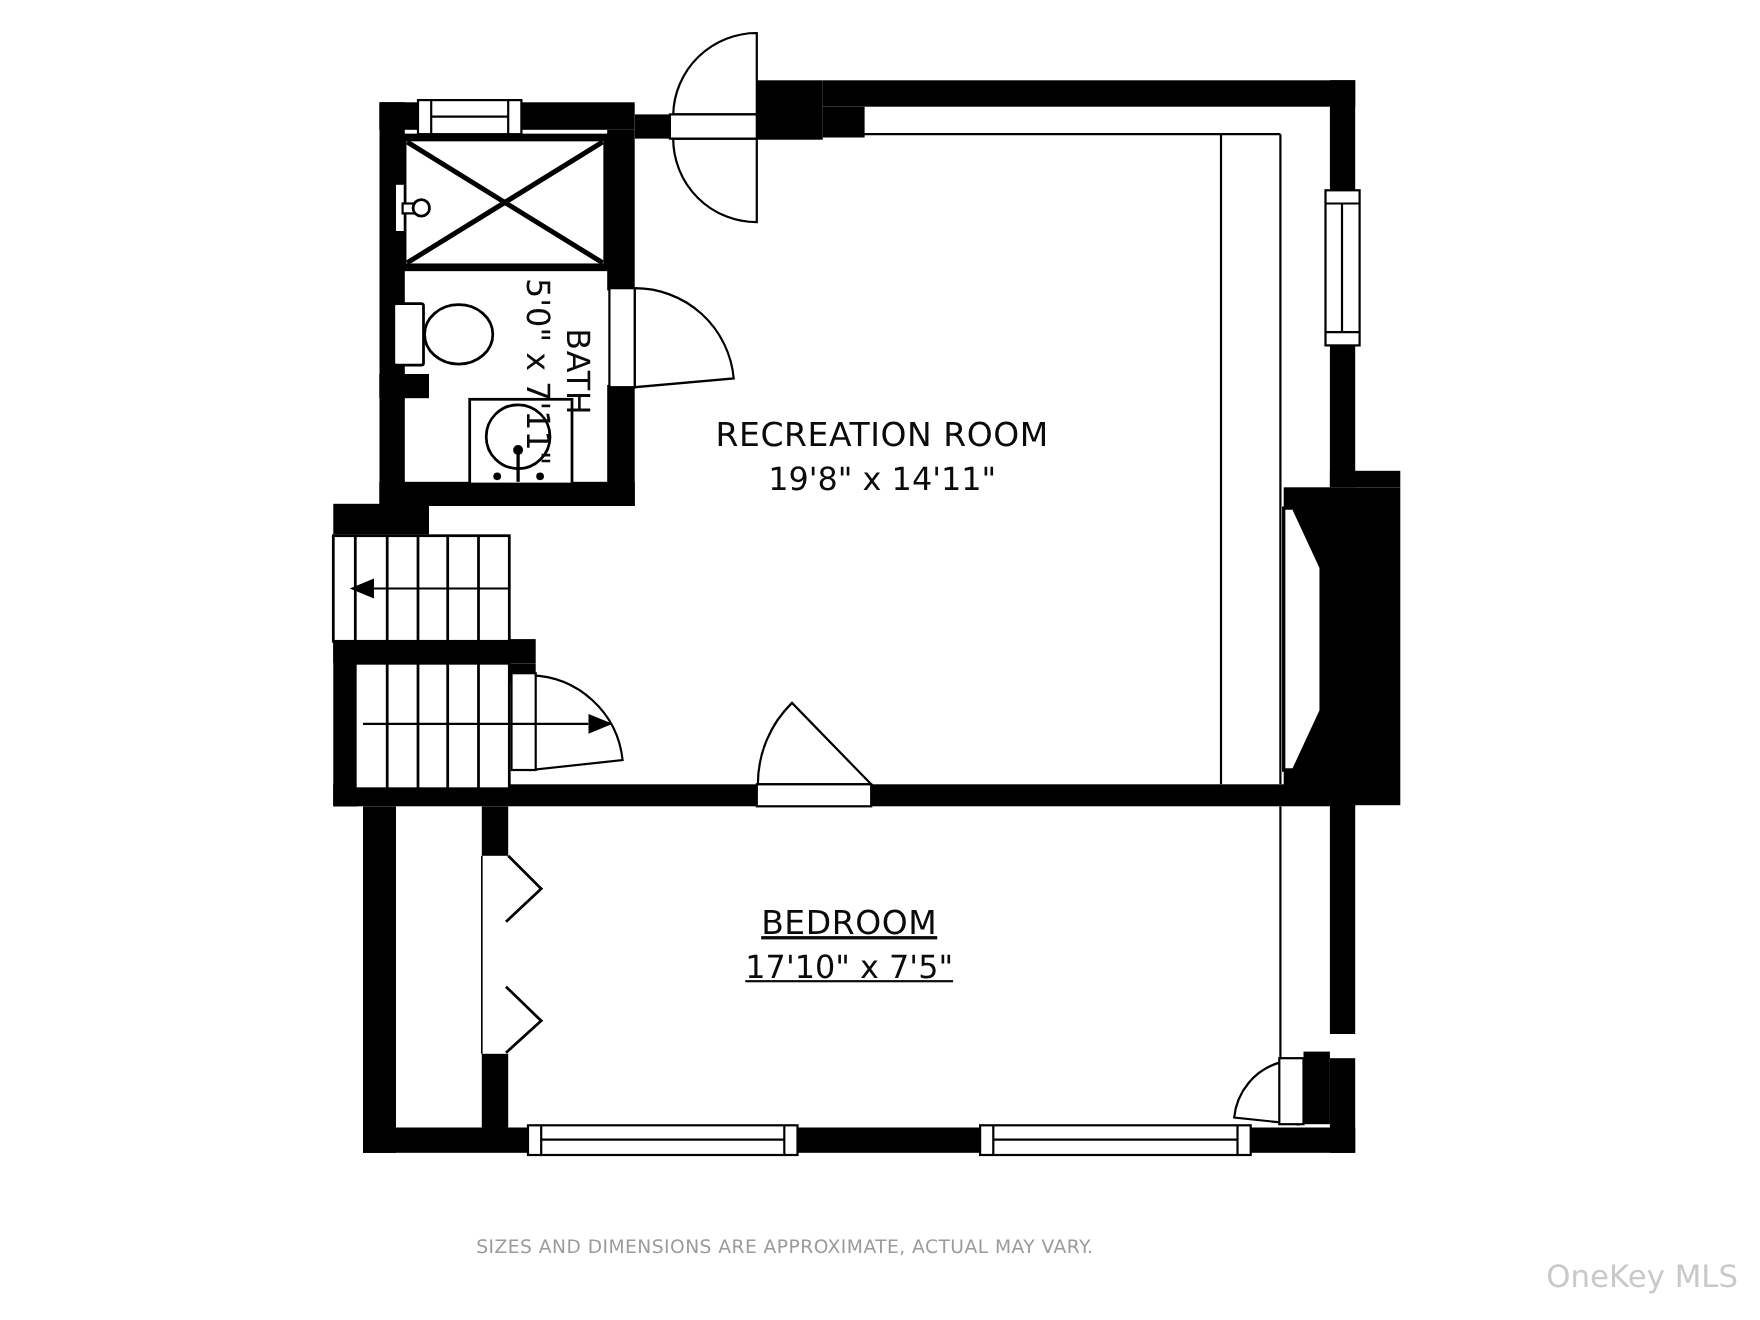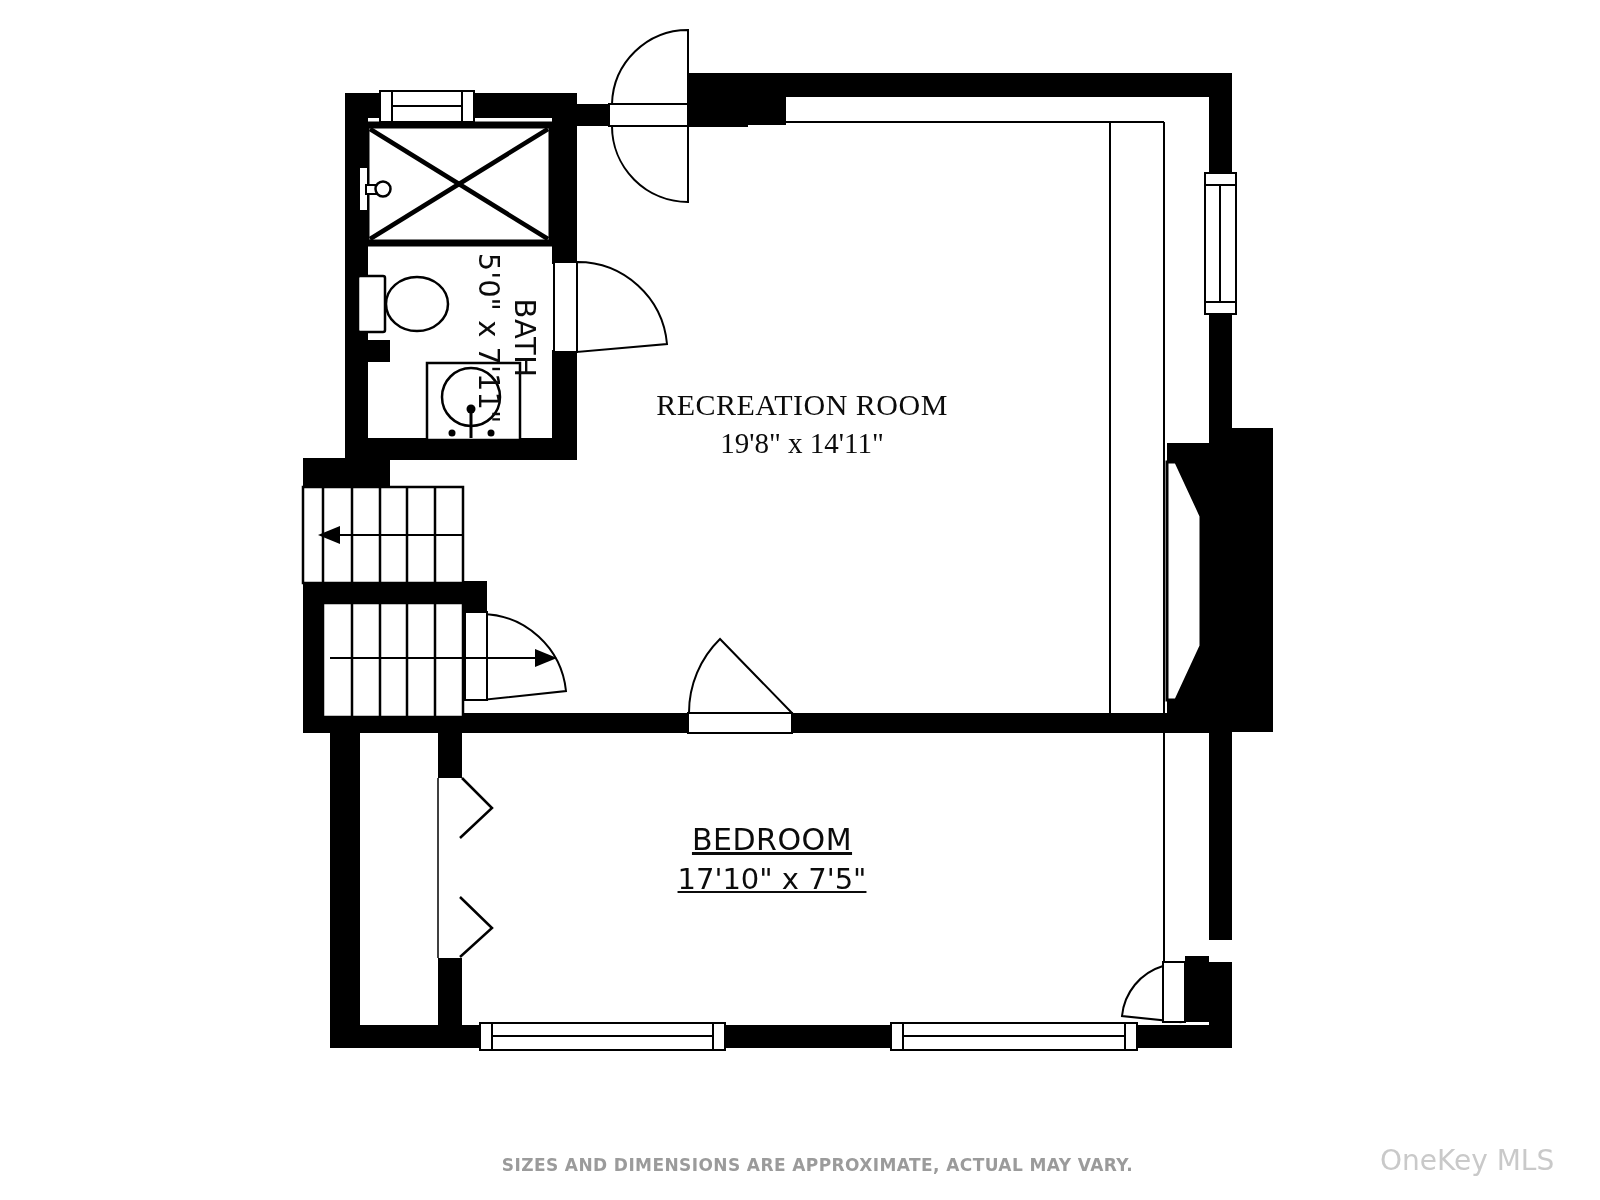--- a/index.html
+++ b/index.html
@@ -5,23 +5,23 @@
   html,body{margin:0;padding:0;background:#ffffff;}
   #stage{position:relative;width:1600px;height:1200px;background:#ffffff;overflow:hidden;
          font-family:"DejaVu Sans",sans-serif;}
   #plan-svg{position:absolute;left:0;top:0;}
   .lbl{position:absolute;color:#0b0b0b;text-align:center;}
   .room-name{font-size:30px;letter-spacing:.5px;white-space:nowrap;}
   .room-dims{font-size:29px;margin-top:5px;white-space:nowrap;}
   .bath-lbl{width:236px;height:76px;transform:rotate(90deg);}
   .bath-lbl .room-name{font-size:29px;}
   .bath-lbl .room-dims{font-size:29px;margin-top:2px;}
-  .disclaimer{position:absolute;left:433px;top:1124px;width:700px;text-align:right;
-              font-size:17px;font-weight:700;letter-spacing:.4px;color:#9b9b9b;margin-top:31px;}
-  .watermark{position:absolute;left:1380px;top:1144px;width:200px;
+  .disclaimer{position:absolute;left:433px;top:1124px;width:700px;text-align:left;
+              font-size:17px;font-weight:400;letter-spacing:.4px;color:#9b9b9b;}
+  .watermark{position:absolute;left:1380px;top:1144px;width:200px;text-align:right;
              font-size:28px;color:#c9c9c9;}
 </style>
 </head>
 <body>
 
 <div id="stage">
 
 <svg id="plan-svg" width="1600" height="1200" viewBox="0 0 1600 1200">
 
   <g fill="#000000">
@@ -163,21 +163,21 @@
   <g>
     <rect x="427" y="363" width="93" height="77" fill="#ffffff" stroke="#000000" stroke-width="2.5"></rect>
     <circle cx="471" cy="397" r="29" fill="#ffffff" stroke="#000000" stroke-width="2.5"></circle>
     <circle cx="471" cy="409" r="4.5" fill="#000000"></circle>
     <line x1="471" y1="412" x2="471" y2="438" stroke="#000000" stroke-width="3"></line>
     <circle cx="452" cy="433" r="3.5" fill="#000000"></circle>
     <circle cx="491" cy="433" r="3.5" fill="#000000"></circle>
   </g>
 </svg>
 
-  <div class="lbl" style="left:562px;top:388px;width:480px;font-family:Liberation Serif, serif;">
+  <div class="lbl" style="left:562px;top:378px;width:480px;">
     <div class="room-name">RECREATION ROOM</div>
     <div class="room-dims">19'8" x 14'11"</div>
   </div>
 
   <div class="lbl" style="left:532px;top:822px;width:480px;text-decoration:underline;">
     <div class="room-name">BEDROOM</div>
     <div class="room-dims">17'10" x 7'5"</div>
   </div>
 
   <div class="lbl bath-lbl" style="left:386px;top:300px;">

